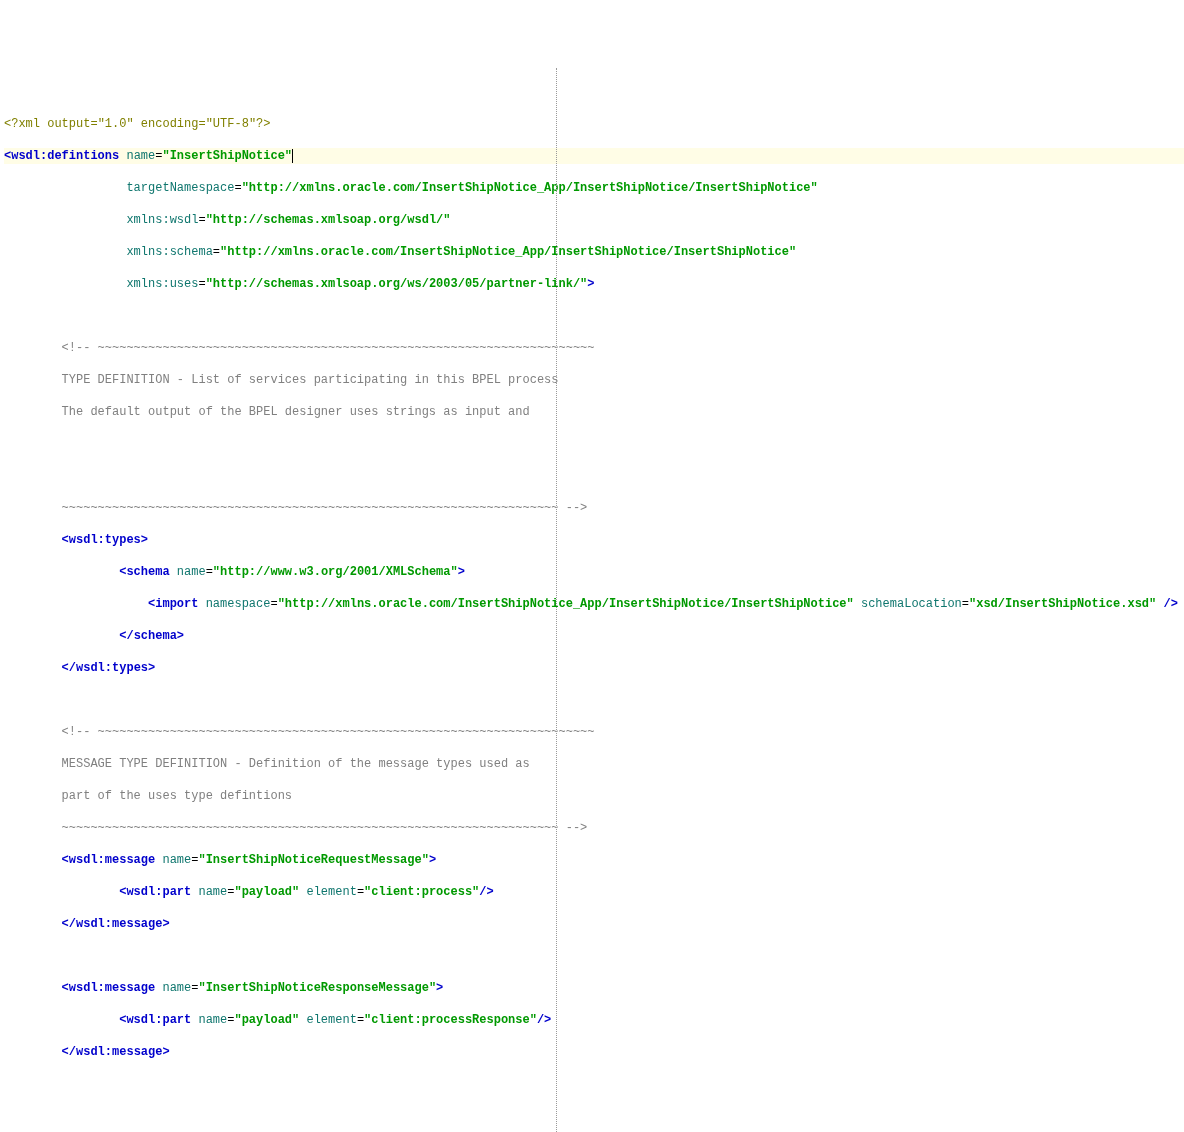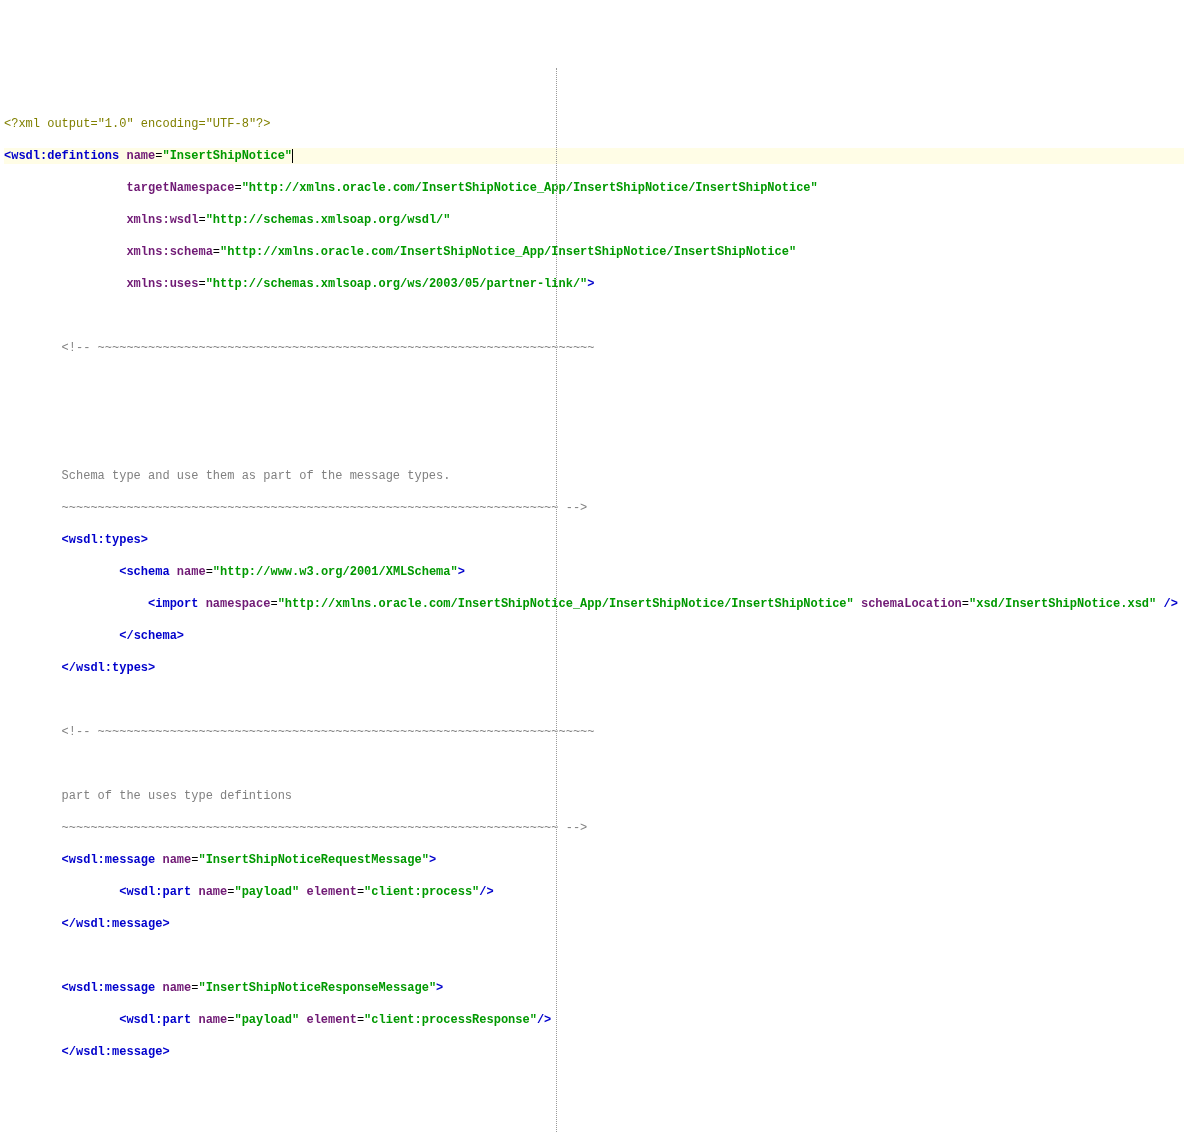--- a/index.html
+++ b/index.html
@@ -11,21 +11,21 @@
     background: #ffffff;
     color: #000;
     white-space: pre;
     width: 1184px;
     position: relative;
   }
   .line { display: block; min-height: 16px; }
   .hl1 { background: #fffde6; }
   .blue { color: #0000cc; font-weight: bold; }
   .olive { color: #808000; }
-  .red { color: #701a75; font-weight: bold; }
+  .red { color: #0f766e; font-weight: normal; }
   .green { color: #009900; font-weight: bold; }
   .gray { color: #808080; }
   .cursor { border-right: 1px solid #000; }
   .vline {
     position: absolute;
     top: 0;
     bottom: 0;
     left: 552px;
     width: 0;
     border-left: 1px dotted #999;
@@ -43,33 +43,33 @@
 <div class="vline"></div>
 
 <span class="line"><span class="olive">&lt;?</span><span class="olive">xml </span><span class="olive">output</span><span class="olive">=</span><span class="olive">"1.0"</span><span class="olive"> </span><span class="olive">encoding</span><span class="olive">=</span><span class="olive">"UTF-8"</span><span class="olive">?&gt;</span></span>
 <span class="line hl1"><span class="blue">&lt;</span><span class="blue">wsdl:defintions</span><span> </span><span class="red">name</span><span>=</span><span class="green">"InsertShipNotice"</span><span class="cursor"></span></span>
 <span class="line">                 <span class="red">targetNamespace</span><span>=</span><span class="green">"http://xmlns.oracle.com/InsertShipNotice_App/InsertShipNotice/InsertShipNotice"</span></span>
 <span class="line">                 <span class="red">xmlns:wsdl</span><span>=</span><span class="green">"http://schemas.xmlsoap.org/wsdl/"</span></span>
 <span class="line">                 <span class="red">xmlns:schema</span><span>=</span><span class="green">"http://xmlns.oracle.com/InsertShipNotice_App/InsertShipNotice/InsertShipNotice"</span></span>
 <span class="line">                 <span class="red">xmlns:uses</span><span>=</span><span class="green">"http://schemas.xmlsoap.org/ws/2003/05/partner-link/"</span><span class="blue">&gt;</span></span>
 <span class="line"></span>
 <span class="line"><span>        </span><span class="gray">&lt;!-- ~~~~~~~~~~~~~~~~~~~~~~~~~~~~~~~~~~~~~~~~~~~~~~~~~~~~~~~~~~~~~~~~~~~~~</span></span>
+<span class="line"><span>        </span><span class="gray">TYPE DEFINITION - List of services participating in this BPEL process</span></span>
+<span class="line"><span>        </span><span class="gray">The default output of the BPEL designer uses strings as input and</span></span>
 <span class="line"><span>        </span></span>
 <span class="line"><span>        </span></span>
-<span class="line"><span>        </span></span>
-<span class="line"><span>        </span><span class="gray">Schema type and use them as part of the message types.</span></span>
 <span class="line"><span>        </span><span class="gray">~~~~~~~~~~~~~~~~~~~~~~~~~~~~~~~~~~~~~~~~~~~~~~~~~~~~~~~~~~~~~~~~~~~~~ --&gt;</span></span>
 <span class="line"><span>        </span><span class="blue">&lt;</span><span class="blue">wsdl:types</span><span class="blue">&gt;</span></span>
 <span class="line"><span>                </span><span class="blue">&lt;</span><span class="blue">schema</span><span> </span><span class="red">name</span><span>=</span><span class="green">"http://www.w3.org/2001/XMLSchema"</span><span class="blue">&gt;</span></span>
 <span class="line"><span>                    </span><span class="blue">&lt;</span><span class="blue">import</span><span> </span><span class="red">namespace</span><span>=</span><span class="green">"http://xmlns.oracle.com/InsertShipNotice_App/InsertShipNotice/InsertShipNotice"</span><span> </span><span class="red">schemaLocation</span><span>=</span><span class="green">"xsd/InsertShipNotice.xsd"</span><span class="blue"> /&gt;</span></span>
 <span class="line"><span>                </span><span class="blue">&lt;/</span><span class="blue">schema</span><span class="blue">&gt;</span></span>
 <span class="line"><span>        </span><span class="blue">&lt;/</span><span class="blue">wsdl:types</span><span class="blue">&gt;</span></span>
 <span class="line"></span>
 <span class="line"><span>        </span><span class="gray">&lt;!-- ~~~~~~~~~~~~~~~~~~~~~~~~~~~~~~~~~~~~~~~~~~~~~~~~~~~~~~~~~~~~~~~~~~~~~</span></span>
-<span class="line"><span>        </span></span>
+<span class="line"><span>        </span><span class="gray">MESSAGE TYPE DEFINITION - Definition of the message types used as</span></span>
 <span class="line"><span>        </span><span class="gray">part of the uses type defintions</span></span>
 <span class="line"><span>        </span><span class="gray">~~~~~~~~~~~~~~~~~~~~~~~~~~~~~~~~~~~~~~~~~~~~~~~~~~~~~~~~~~~~~~~~~~~~~ --&gt;</span></span>
 <span class="line"><span>        </span><span class="blue">&lt;</span><span class="blue">wsdl:message</span><span> </span><span class="red">name</span><span>=</span><span class="green">"InsertShipNoticeRequestMessage"</span><span class="blue">&gt;</span></span>
 <span class="line"><span>                </span><span class="blue">&lt;</span><span class="blue">wsdl:part</span><span> </span><span class="red">name</span><span>=</span><span class="green">"payload"</span><span> </span><span class="red">element</span><span>=</span><span class="green">"client:process"</span><span class="blue">/&gt;</span></span>
 <span class="line"><span>        </span><span class="blue">&lt;/</span><span class="blue">wsdl:message</span><span class="blue">&gt;</span></span>
 <span class="line"></span>
 <span class="line"><span>        </span><span class="blue">&lt;</span><span class="blue">wsdl:message</span><span> </span><span class="red">name</span><span>=</span><span class="green">"InsertShipNoticeResponseMessage"</span><span class="blue">&gt;</span></span>
 <span class="line"><span>                </span><span class="blue">&lt;</span><span class="blue">wsdl:part</span><span> </span><span class="red">name</span><span>=</span><span class="green">"payload"</span><span> </span><span class="red">element</span><span>=</span><span class="green">"client:processResponse"</span><span class="blue">/&gt;</span></span>
 <span class="line"><span>        </span><span class="blue">&lt;/</span><span class="blue">wsdl:message</span><span class="blue">&gt;</span></span>
 <span class="line"></span>

